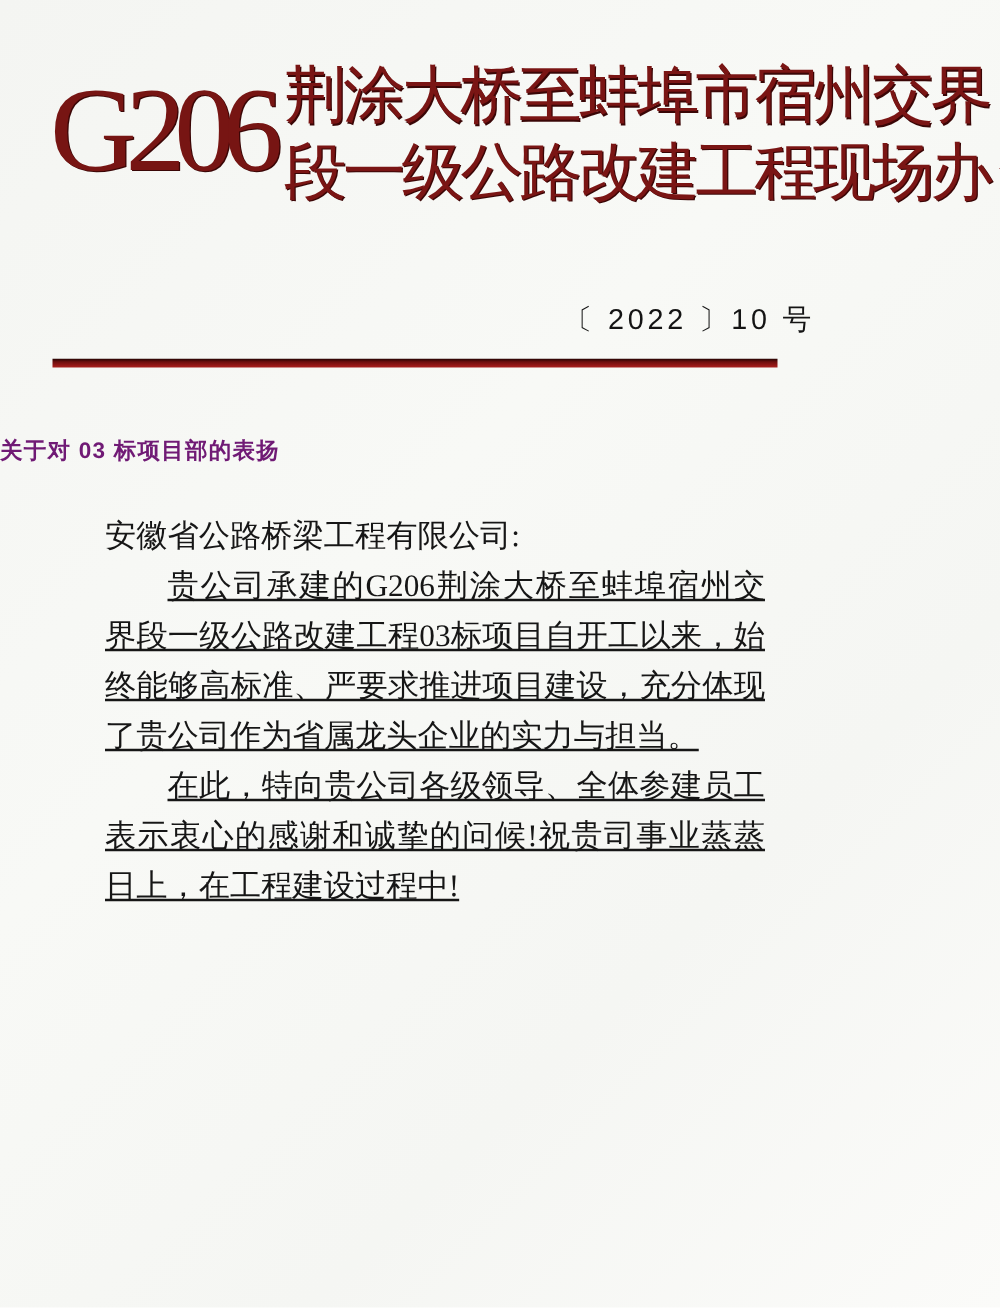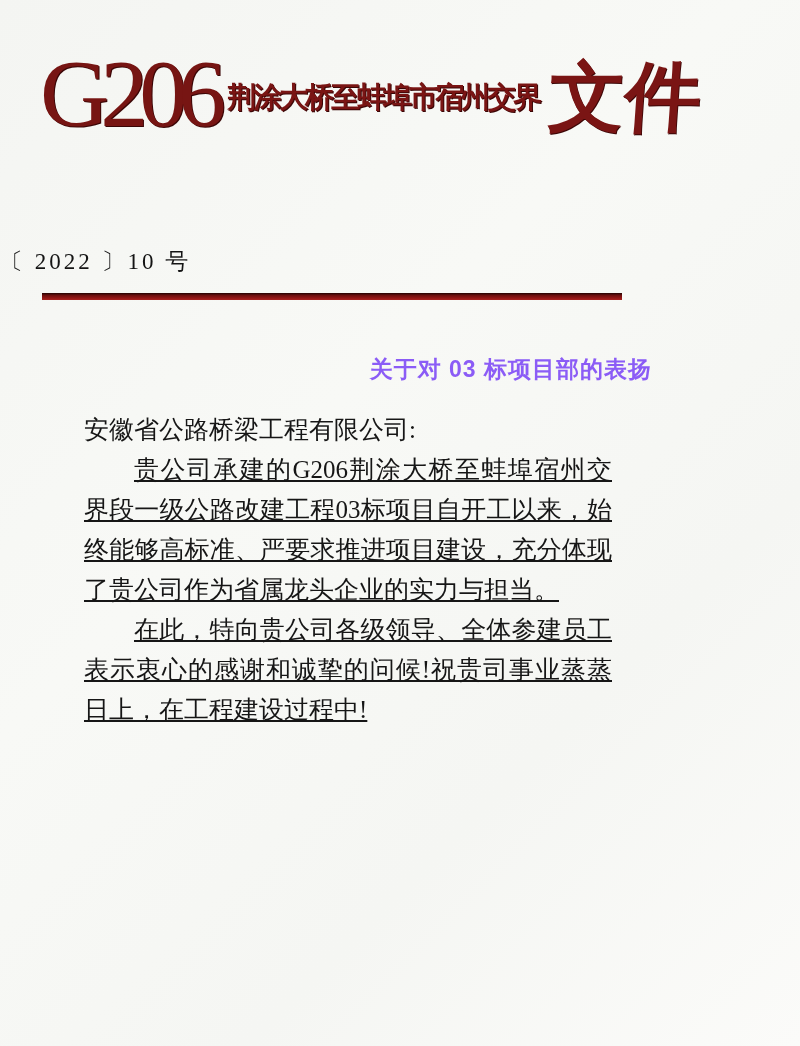--- a/index.html
+++ b/index.html
@@ -32,69 +32,69 @@
     letter-spacing: -9px;
     text-shadow: 1px 1px 0 #3a0606;
     flex: 0 0 auto;
     padding-right: 10px;
     padding-bottom: 6px;
   }
   .org-name {
     flex: 1 1 auto;
     text-align: center;
     font-family: "Liberation Serif", serif;
-    font-weight: bold;
-    font-size: 29px;
+    font-weight: normal;
+    font-size: 50px;
     line-height: 61px;
     color: #7a1514;
     letter-spacing: -3px;
     text-shadow: 1px 1px 0 #3a0606;
     white-space: nowrap;
   }
   .doc-type {
     flex: 0 0 auto;
     font-family: "Liberation Serif", serif;
     font-weight: bold;
     font-size: 76px;
     line-height: 1;
     color: #7a1514;
     letter-spacing: 0px;
     text-shadow: 1px 1px 0 #3a0606;
     padding-left: 10px;
     transform: skewX(-4deg);
   }
   
   .doc-number {
-    margin-top: 98px;
-    text-align: left;
-    font-family: Liberation Serif, serif;
+    margin-top: 72px;
+    text-align: right;
+    font-family: Liberation Sans, sans-serif;
     font-size: 23px;
     color: #141414;
     letter-spacing: 3px;
   }
   
   .red-divider {
     margin: 16px 30px 0 42px;
     height: 7px;
     background: linear-gradient(to bottom, #240302 0%, #6d0f0e 35%, #951716 75%, #a82321 100%);
     border: 0;
   }
   
   .title {
     margin: 54px 0 0 0;
-    text-align: right;
+    text-align: left;
     font-family: "Liberation Sans", sans-serif;
     font-weight: bold;
-    font-size: 23px;
-    color: #8b5cf6;
+    font-size: 18px;
+    color: #701a75;
     letter-spacing: 1px;
   }
   
   .body-block {
-    margin: 25px 40px 0 84px;
+    margin: 38px 40px 0 84px;
     font-family: "Liberation Serif", serif;
     font-size: 25px;
     line-height: 40px;
     color: #161616;
     text-align: justify;
   }
   .salutation {
     margin: 0;
   }
   .para {
@@ -105,20 +105,21 @@
 </style>
 </head>
 <body>
 
 <div class="page">
 
   <div class="letterhead">
     <div class="road-code">G206</div>
     <div class="org-name">
       <div>荆涂大桥至蚌埠市宿州交界</div>
+      <div>段一级公路改建工程现场办</div>
     </div>
     <div class="doc-type">文件</div>
   </div>
 
   <div class="doc-number">〔 2022 〕10 号</div>
 
   <div class="red-divider"></div>
 
   <h1 class="title">关于对 03 标项目部的表扬</h1>
 

